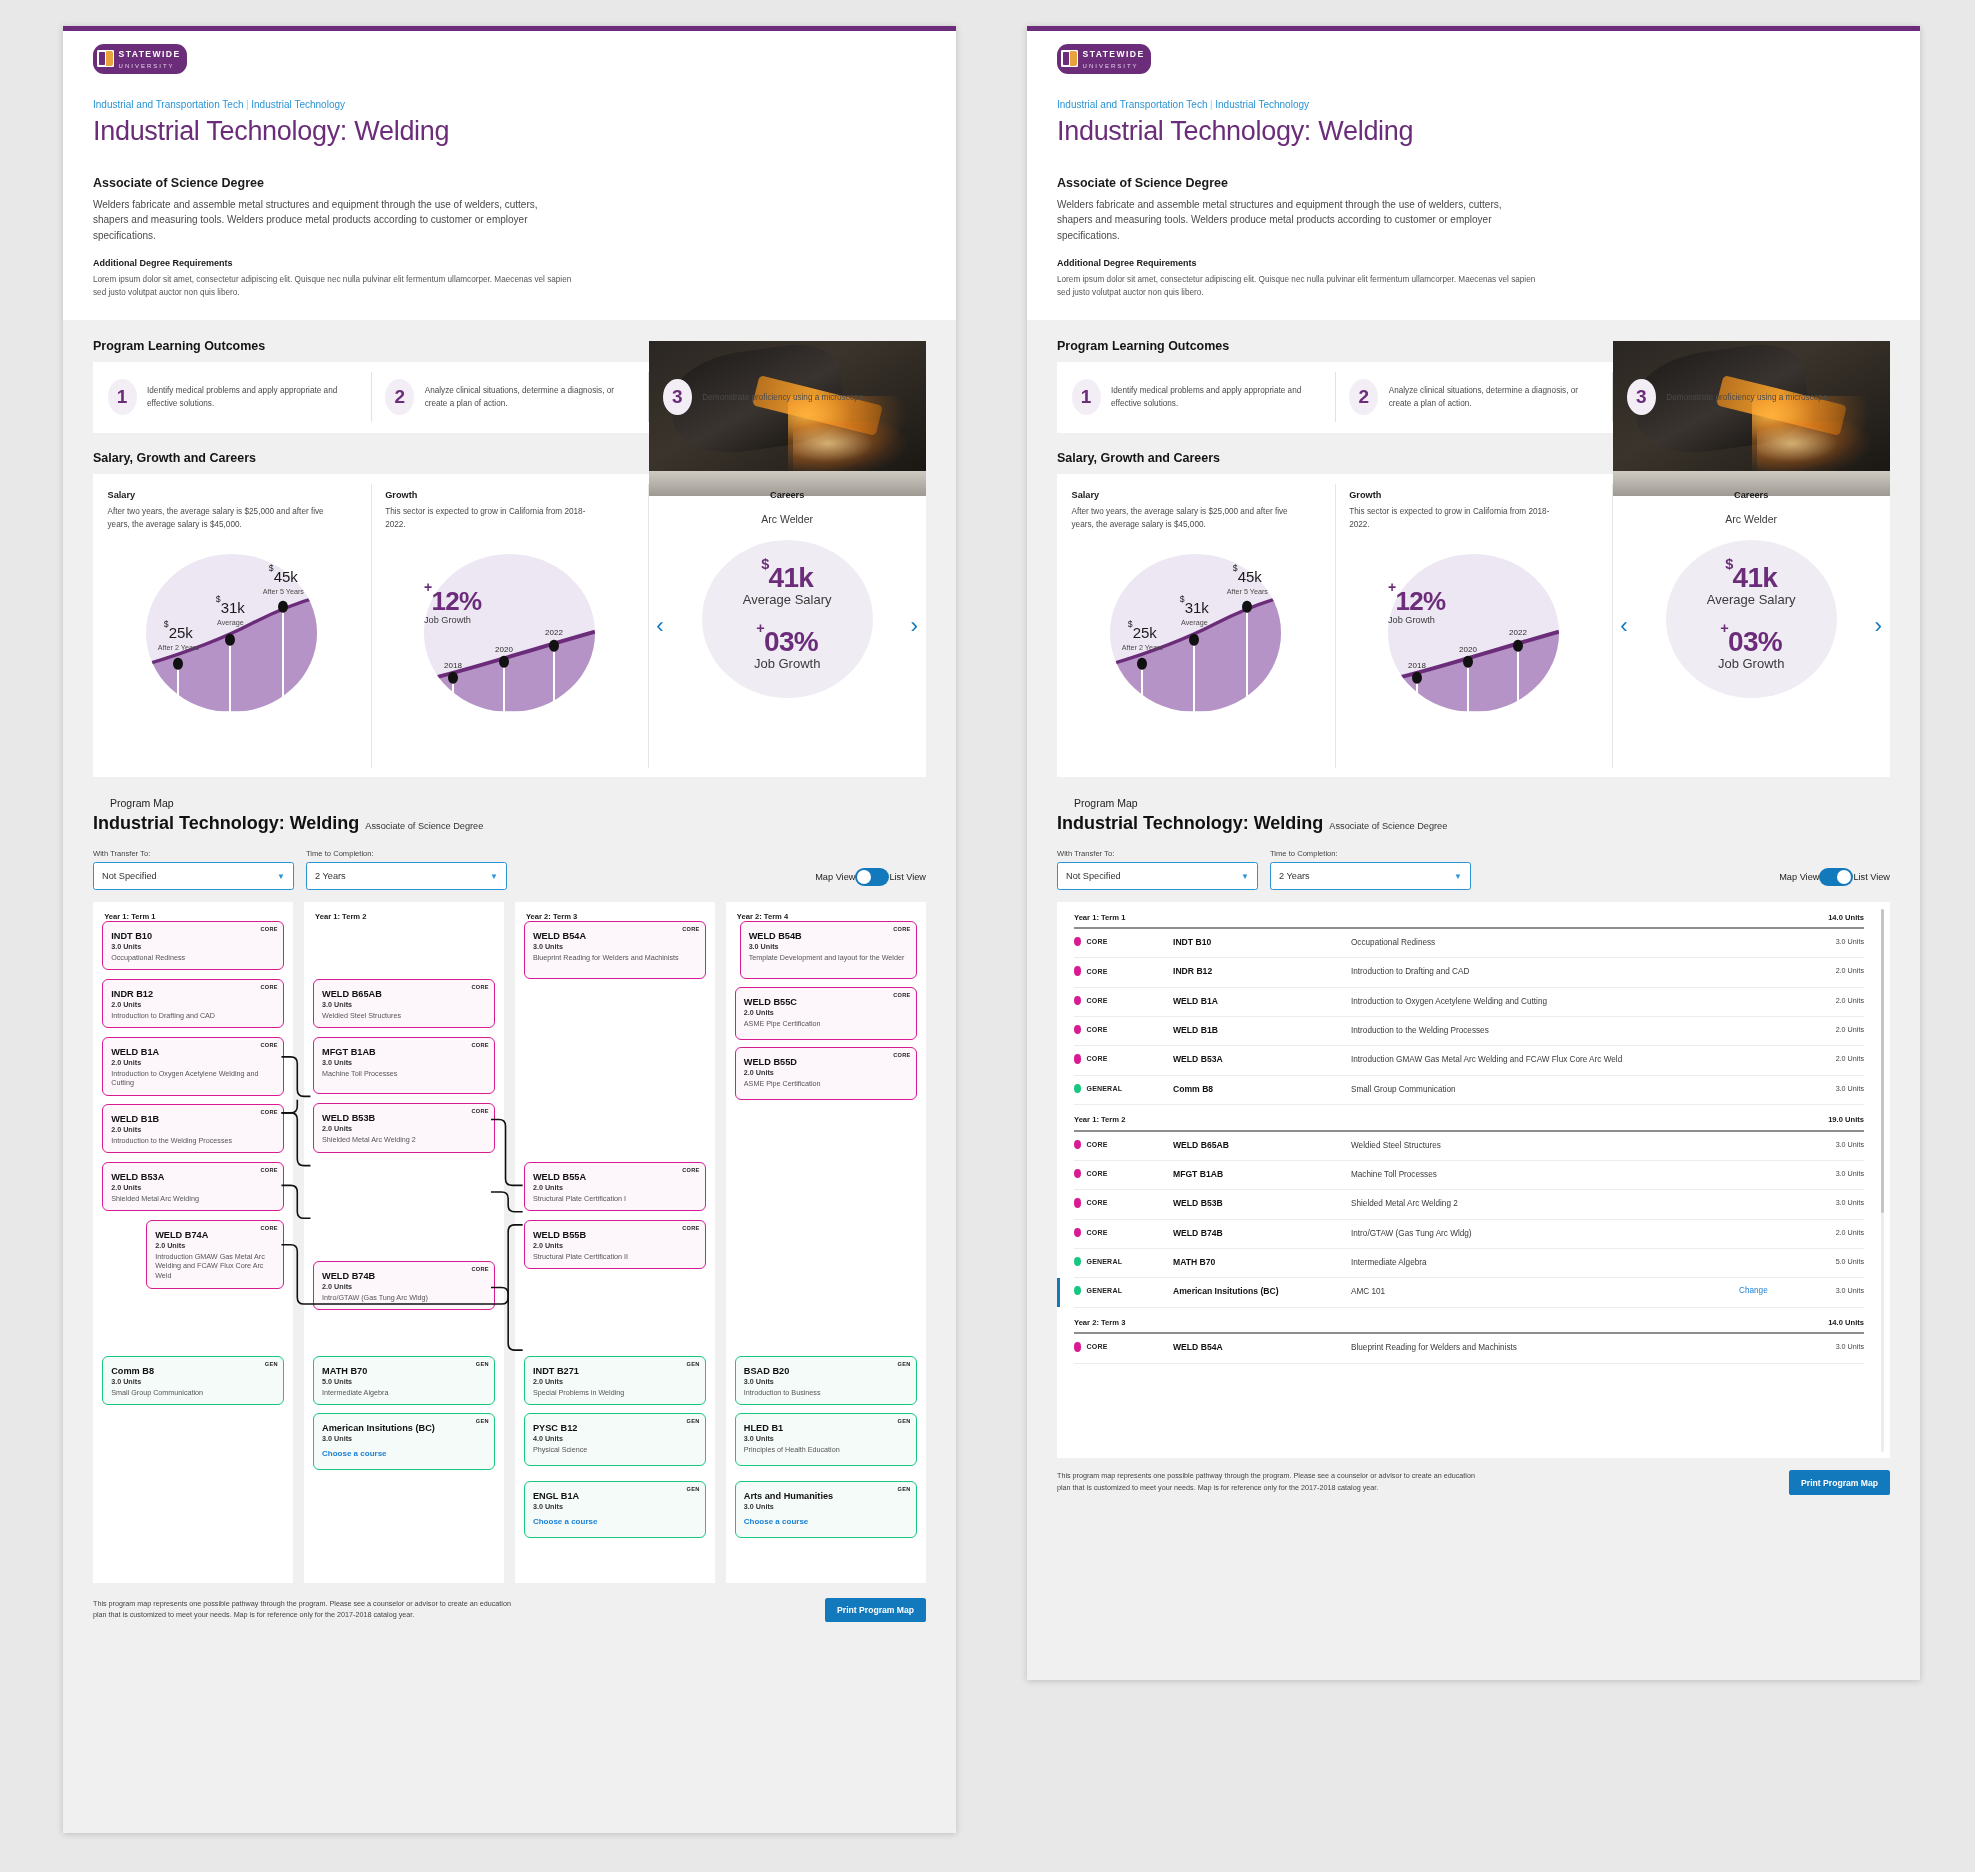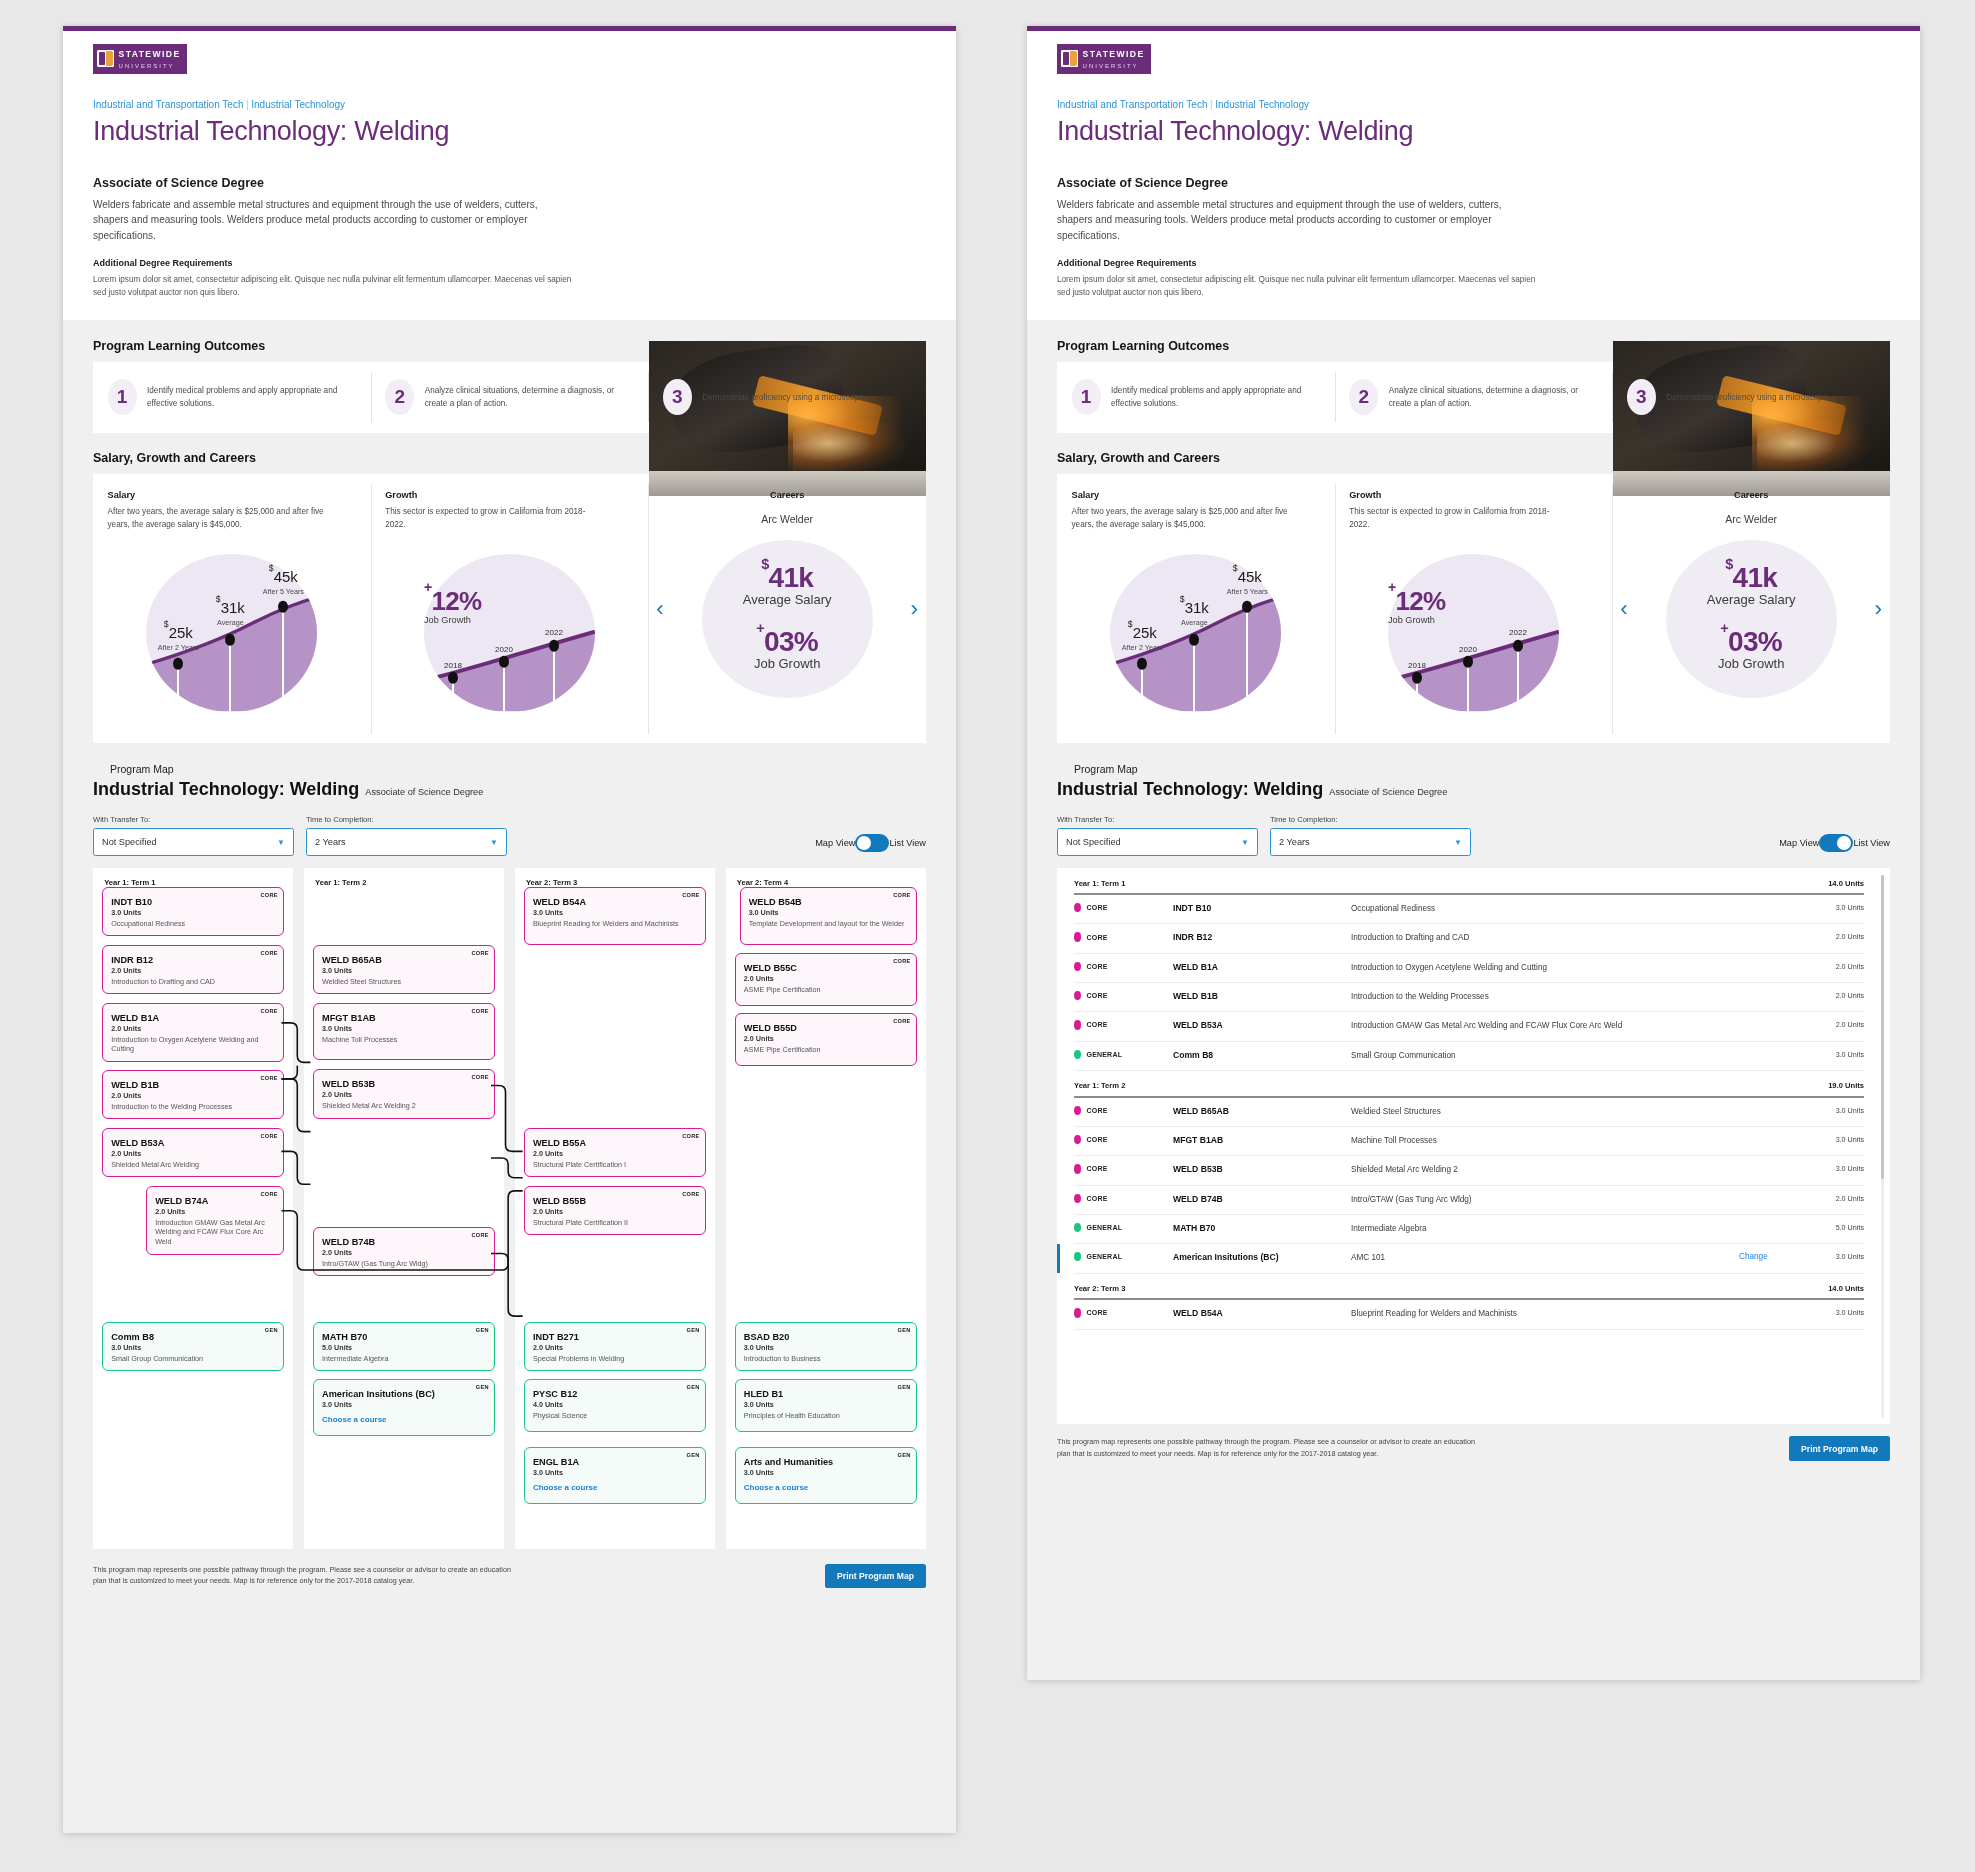--- a/index.html
+++ b/index.html
@@ -20,20 +20,21 @@
 
   .top-rule { height:4.6px; background:#6b2d79; }
 
   .white-block { background:#ffffff; }
 
   
   .logo {
     display:inline-flex; align-items:center;
     background:#6b2d79; padding:4px 6.6px 4px 4px; gap:4.6px;
     margin:13px 0 0 30px;
+    border-radius:11px;
   }
   .logo-mark {
     width:17px; height:17px; background:#fff;
     border-radius:1.3px; position:relative; flex:none;
     overflow:hidden;
   }
   .logo-mark:before{
     content:""; position:absolute; left:2px; top:2px; width:6px; height:13px;
     background:#6b2d79; border-radius:0.7px;
   }
@@ -96,21 +97,21 @@
     content:""; position:absolute; left:0; top:10.5px; bottom:10.5px; width:0.7px; background:#e2e2e2;
   }
   .plo-num {
     width:29px; height:36px; flex:none; border-radius:50%;
     background:#f3eef6; color:#6b2d79; font-size:19px; font-weight:bold;
     display:flex; align-items:center; justify-content:center;
   }
   .plo-text { font-size:8.2px; line-height:1.65; color:#4a4a4a; }
 
   
-  .sgc-card { margin:0 30px; background:#fff; display:flex; height:269px; }
+  .sgc-card { margin:0 30px; background:#fff; display:flex; height:303px; }
   .sgc-col { flex:1; padding:16px 14.5px 0 14.5px; position:relative; }
   .sgc-col + .sgc-col:before {
     content:""; position:absolute; left:0; top:9.2px; bottom:9.2px; width:0.7px; background:#e6e6e6;
   }
   .sgc-h { font-size:9.2px; font-weight:bold; color:#1a1a1a; }
   .sgc-p { font-size:8.2px; line-height:1.6; color:#4a4a4a; margin-top:4.6px; width:88%; }
   .sgc-h.center, .sgc-p.center { text-align:center; width:100%; }
   .sgc-p.big { font-size:10.5px; color:#3a3a3a; margin-top:10.5px; }
 
   .blob { position:relative; width:171px; height:158px; margin:22.4px auto 0; }

